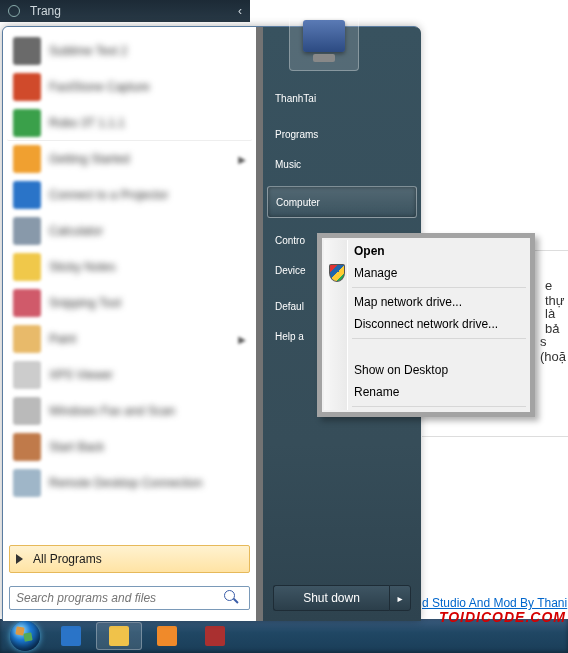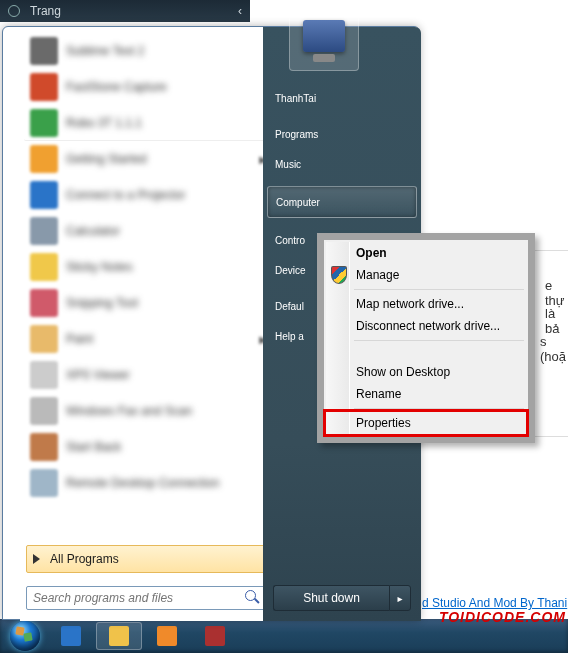--- a/index.html
+++ b/index.html
@@ -16,21 +16,21 @@
 
   
   .window-top { position:absolute; left:0; top:0; width:250px; height:22px; background: linear-gradient(to bottom,#1c2a36,#283946); display:flex; align-items:center; padding:0 8px; gap:10px; }
   .window-top-icon { width:12px; height:12px; border:1px solid #8aa; border-radius:50%; }
   .window-top-text { color:#cfd8dd; font-size:12px; }
   .window-top-chev { margin-left:auto; color:#cfd8dd; font-size:12px; }
 
   
   .start-menu { position:absolute; left:2px; top:26px; width:418px; height:594px; background:#fff; border:1px solid #5a7ca0; border-radius:6px 6px 0 0; box-shadow: 0 0 8px rgba(0,0,0,0.3); overflow:visible; z-index:5; }
 
-  .left-pane { position:absolute; left:17px; top:0; width:260px; height:594px; background:#fff; border-right:3px solid #737373; border-radius:6px 0 0 0; }
+  .left-pane { position:absolute; left:0; top:0; width:260px; height:594px; background:#fff; border-right:7px solid #737373; border-radius:6px 0 0 0; }
   .right-pane { position:absolute; left:260px; top:0; width:158px; height:594px; background: linear-gradient(to bottom, #38525f 0%, #364d59 70%, #2e434f 100%); border-radius:0 6px 0 0; }
 
   
   .avatar-wrap { position:absolute; left:286px; top:-26px; width:70px; height:70px; background:rgba(255,255,255,0.15); border:1px solid rgba(255,255,255,0.3); border-radius:4px; display:flex; align-items:center; justify-content:center; z-index:6; }
   .avatar-monitor { width:42px; height:32px; background:linear-gradient(to bottom,#5a7ab5,#2c4a82); border-radius:3px; position:relative; box-shadow:0 2px 4px rgba(0,0,0,0.4); }
   .avatar-monitor::after { content:''; position:absolute; bottom:-10px; left:10px; width:22px; height:8px; background:#888; border-radius:2px; }
 
   
   .pinned-list { padding:6px 4px 0 4px; }
   .pinned-item { display:flex; align-items:center; gap:8px; height:36px; padding:0 6px; border-radius:2px; }
@@ -54,21 +54,21 @@
   .right-item { display:flex; align-items:center; height:30px; padding:0 12px; font-size:10px; color:#fff; cursor:default; }
   .right-item.highlight { background: linear-gradient(to bottom, rgba(255,255,255,0.14), rgba(255,255,255,0.02)); border:1px solid rgba(255,255,255,0.35); border-radius:3px; margin:1px 4px; padding:0 8px; height:32px; box-shadow: inset 0 0 4px rgba(0,0,0,0.4); }
   .right-spacer-sm { height:6px; }
 
   
   .shutdown-wrap { position:absolute; bottom:10px; left:10px; right:10px; height:26px; display:flex; }
   .shutdown-btn { flex:1; background: linear-gradient(to bottom,#3e5563,#2b3e4a); border:1px solid #1e2c36; border-right:none; border-radius:3px 0 0 3px; color:#fff; font-size:12px; display:flex; align-items:center; justify-content:center; }
   .shutdown-arrow { width:22px; background: linear-gradient(to bottom,#3e5563,#2b3e4a); border:1px solid #1e2c36; border-radius:0 3px 3px 0; color:#fff; font-size:10px; display:flex; align-items:center; justify-content:center; }
 
   
-  .context-menu { position:absolute; left:317px; top:233px; width:218px; background:#f0f0f0; border:7px solid #a3a3a3; box-shadow: 4px 4px 6px rgba(0,0,0,0.3); font-size:12px; padding:2px; z-index:10; }
+  .context-menu { position:absolute; left:317px; top:233px; width:218px; background:#f0f0f0; border:5px solid #a3a3a3; box-shadow: 4px 4px 6px rgba(0,0,0,0.3); font-size:12px; padding:2px; z-index:10; }
   .ctx-item { display:flex; align-items:center; height:22px; padding:0 8px 0 30px; position:relative; cursor:default; }
   .ctx-item.bold { font-weight:bold; }
   .ctx-sep { height:1px; background:#d7d7d7; margin:3px 2px 3px 28px; }
   .ctx-icon { position:absolute; left:5px; top:2px; width:18px; height:18px; }
   .ctx-iconbar { position:absolute; left:2px; top:2px; bottom:2px; width:24px; background:linear-gradient(to right,#f7f7f7,#eaeaea); border-right:1px solid #fff; }
   .ctx-content { position:relative; }
   .ctx-redbox { position:absolute; left:-3px; right:-3px; top:-3px; bottom:-3px; border:3px solid #e30000; pointer-events:none; }
 
   
   .taskbar { position:absolute; left:0; bottom:0; width:568px; height:34px; background: linear-gradient(to bottom, #3a5a7c 0%, #204764 40%, #1a3d58 100%); display:flex; align-items:center; padding:0 4px; gap:2px; z-index:3; box-shadow:0 -1px 4px rgba(0,0,0,0.4) inset; }
@@ -217,24 +217,20 @@
         <span>Disconnect network drive...</span>
       </div>
       <div class="ctx-sep"></div>
       <div class="ctx-item" style="position: relative; margin-top: 20px;">
         <span>Show on Desktop</span>
       </div>
       <div class="ctx-item" style="position: relative;">
         <span>Rename</span>
       </div>
       <div class="ctx-sep"></div>
-      <div class="ctx-item" style="position: relative;">
-        <span>Properties</span>
-        <div class="ctx-redbox"></div>
-      </div>
     </div>
 </div>
 
 <div class="taskbar">
   <div class="start-orb">
     <div class="orb"></div>
   </div>
   <div id="task-buttons" style="display:flex; gap:2px;">
       <div class="task-btn">
         <div class="task-icon" style="background:#2a74c8"></div>

